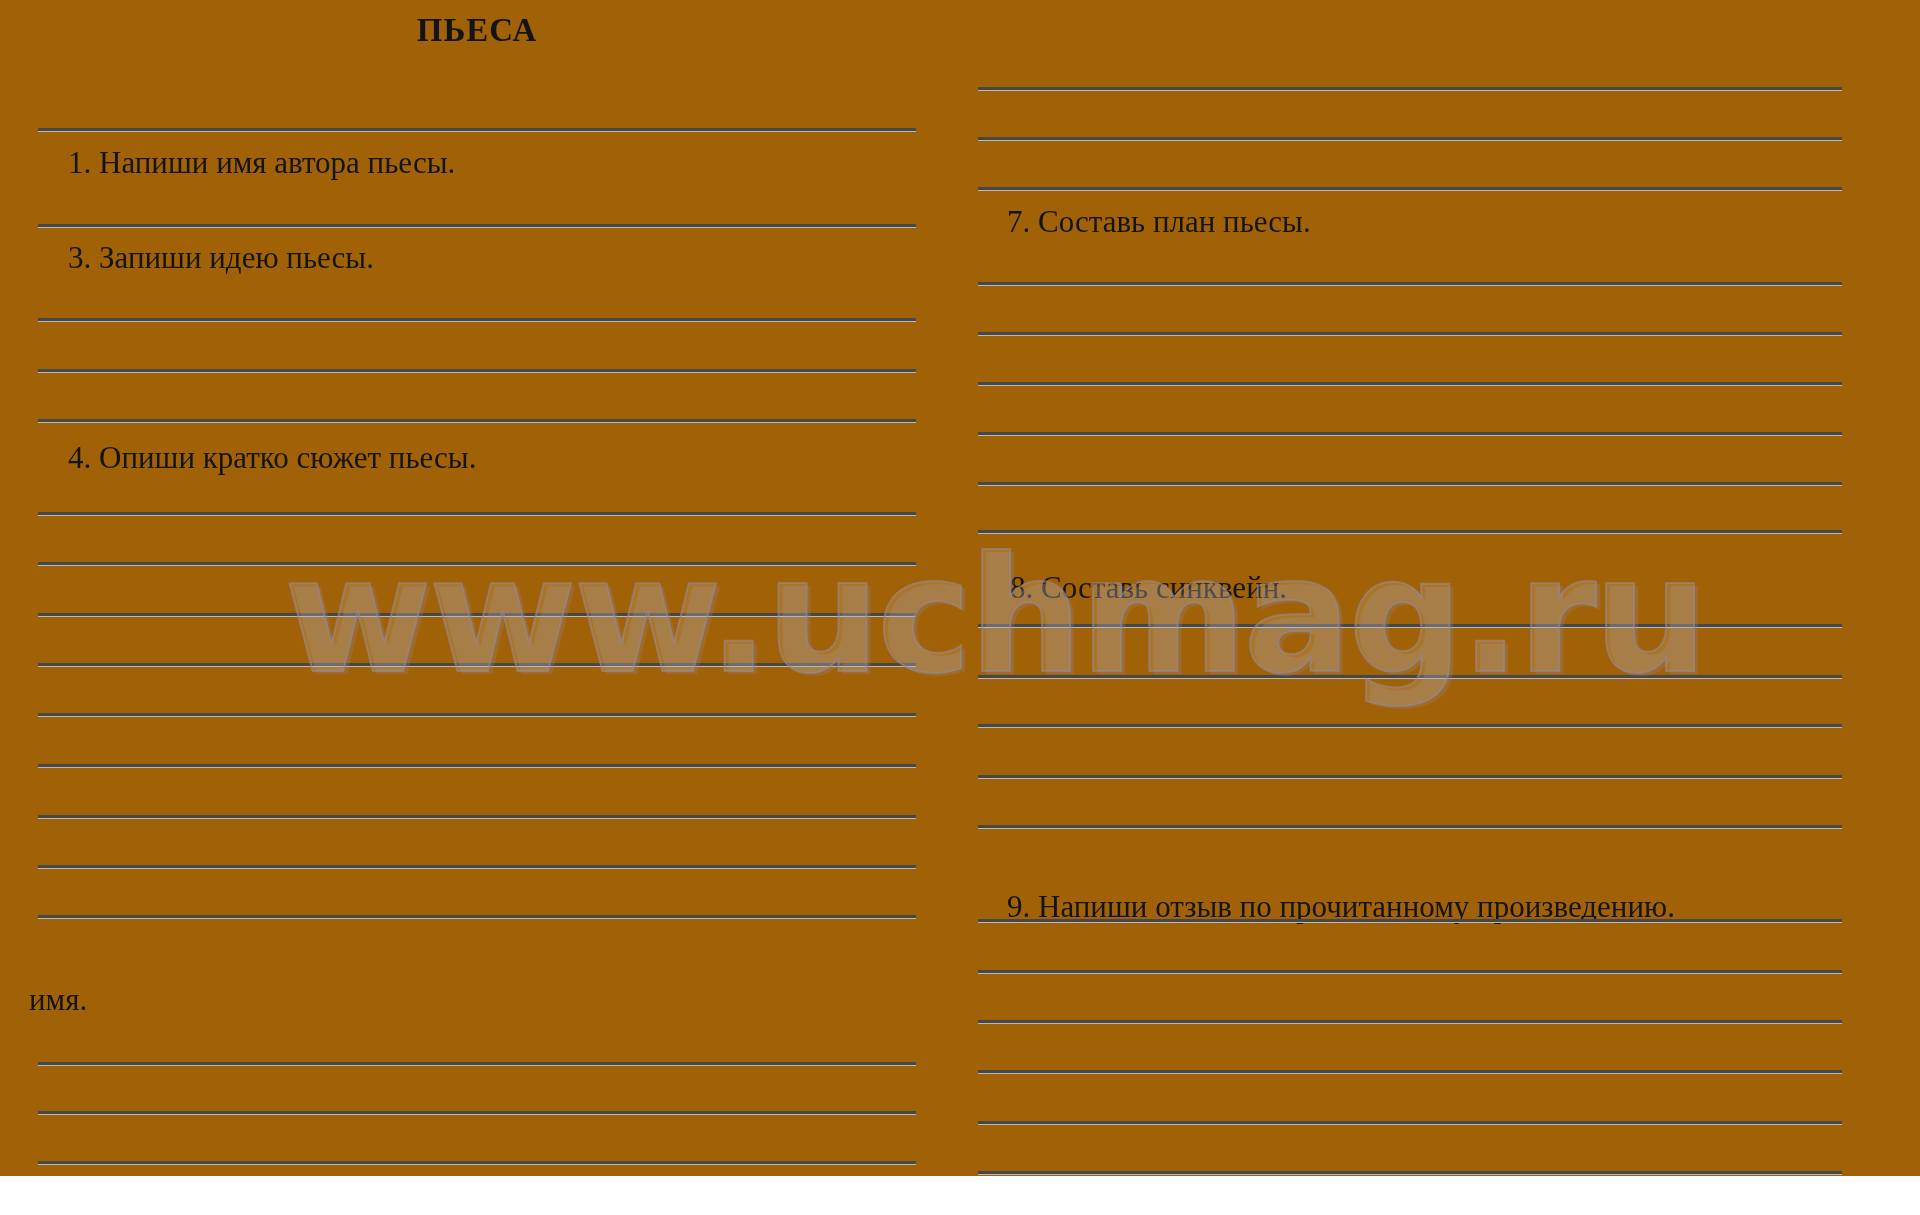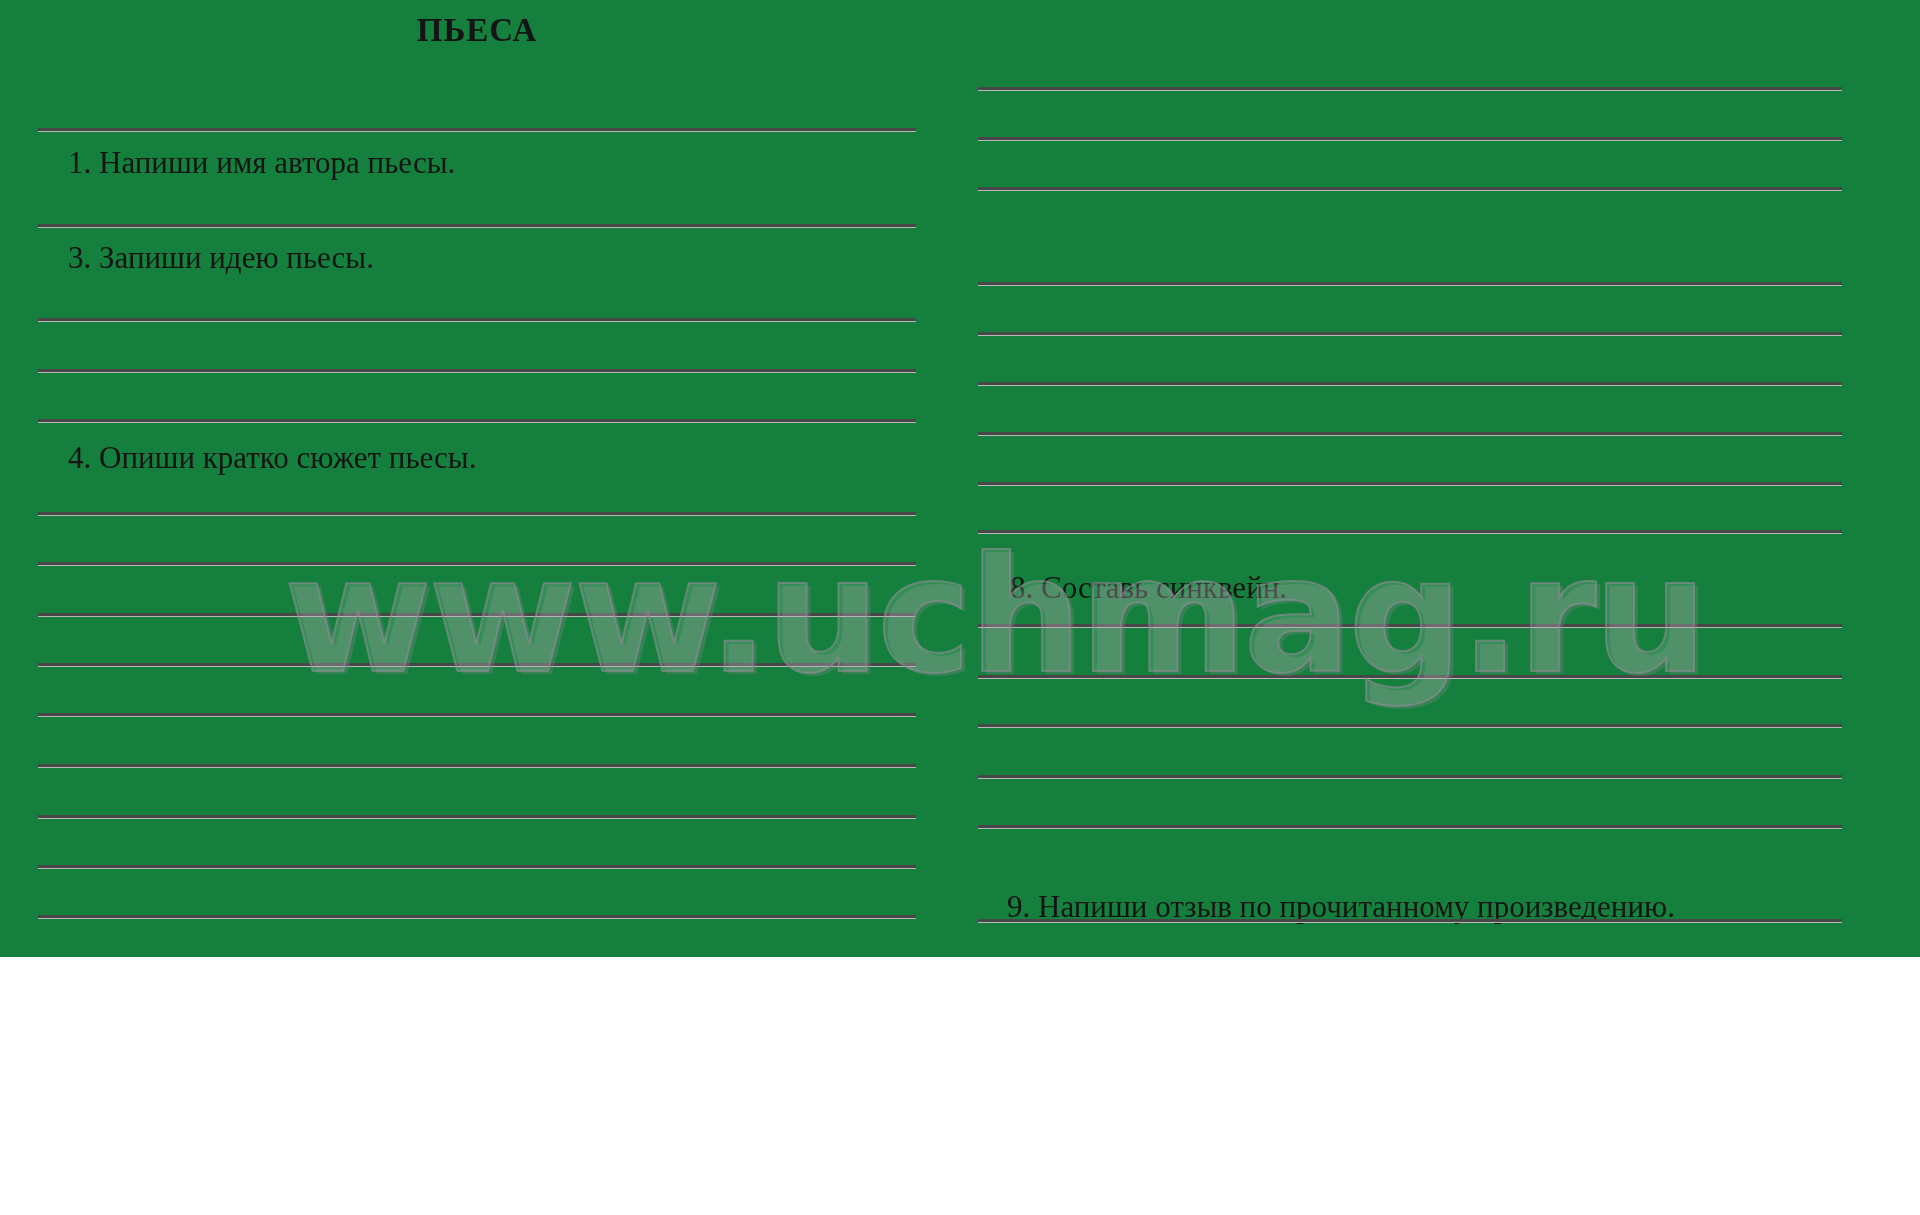--- a/index.html
+++ b/index.html
@@ -3,22 +3,22 @@
 <meta charset="utf-8">
 <style>
   html, body {
     margin: 0;
     padding: 0;
     background: #ffffff;
   }
   .page {
     position: relative;
     width: 1920px;
-    height: 957px;
-    background: #15803d;
+    height: 1176px;
+    background: #a16207;
     overflow: hidden;
     font-family: "Liberation Serif", "DejaVu Serif", serif;
     color: #141414;
   }
   .title {
     position: absolute;
     left: 38px;
     top: 10px;
     width: 878px;
     text-align: center;
@@ -68,20 +68,21 @@
   <div class="q-label" style="left:68px; top:143px">1. Напиши имя автора пьесы.</div>
 
   <div class="q-label" style="left:68px; top:238px">3. Запиши идею пьесы.</div>
 
   <div class="q-label" style="left:68px; top:438px">4. Опиши кратко сюжет пьесы.</div>
 
 
   <div class="q-label" style="left:29px; top:980px">имя.</div>
 
 
+  <div class="q-label" style="left:1007px; top:202px">7. Составь план пьесы.</div>
 
   <div class="q-label" style="left:1010px; top:568px">8. Составь синквейн.</div>
 
   <div class="q-label" style="left:1007px; top:887px">9. Напиши отзыв по прочитанному произведению.</div>
 
   <div class="answer-line" style="left: 38px; width: 878px; top: 128px;"></div>
     <div class="answer-line" style="left: 38px; width: 878px; top: 224px;"></div>
     <div class="answer-line" style="left: 38px; width: 878px; top: 318px;"></div>
     <div class="answer-line" style="left: 38px; width: 878px; top: 369px;"></div>
     <div class="answer-line" style="left: 38px; width: 878px; top: 419px;"></div>

